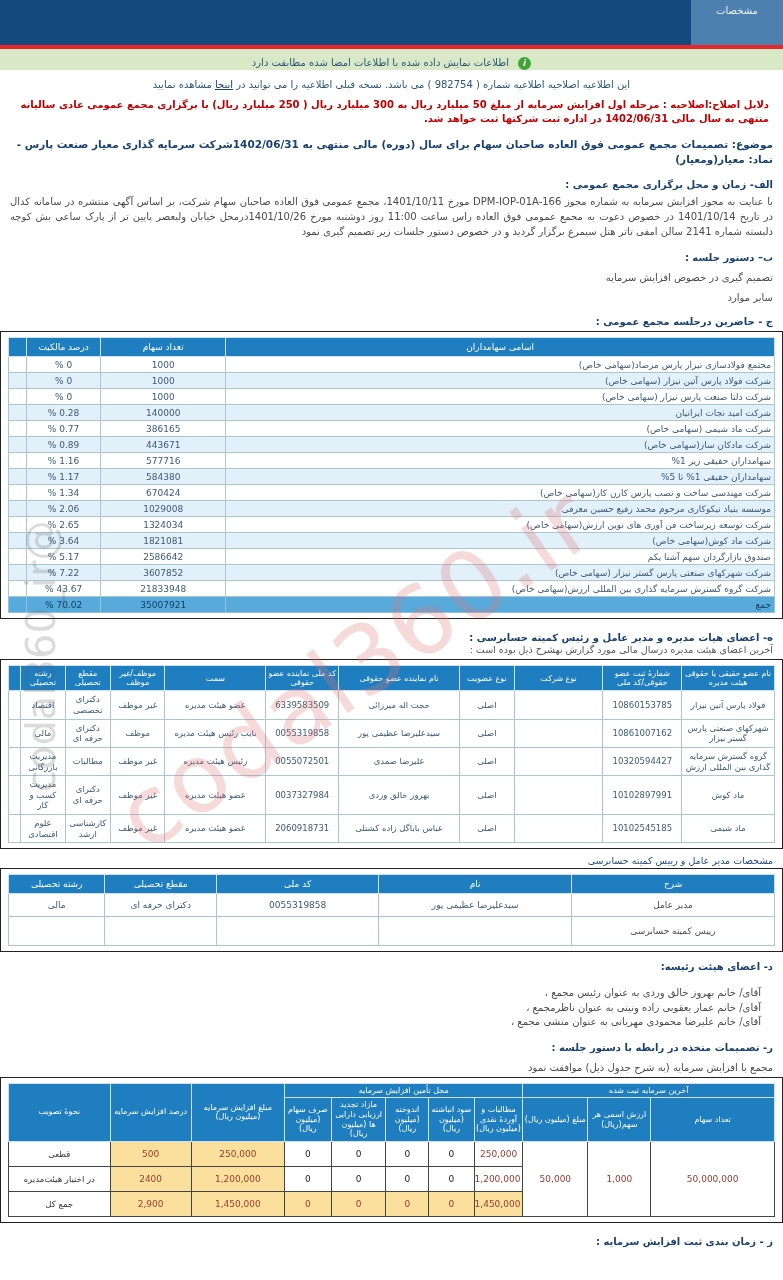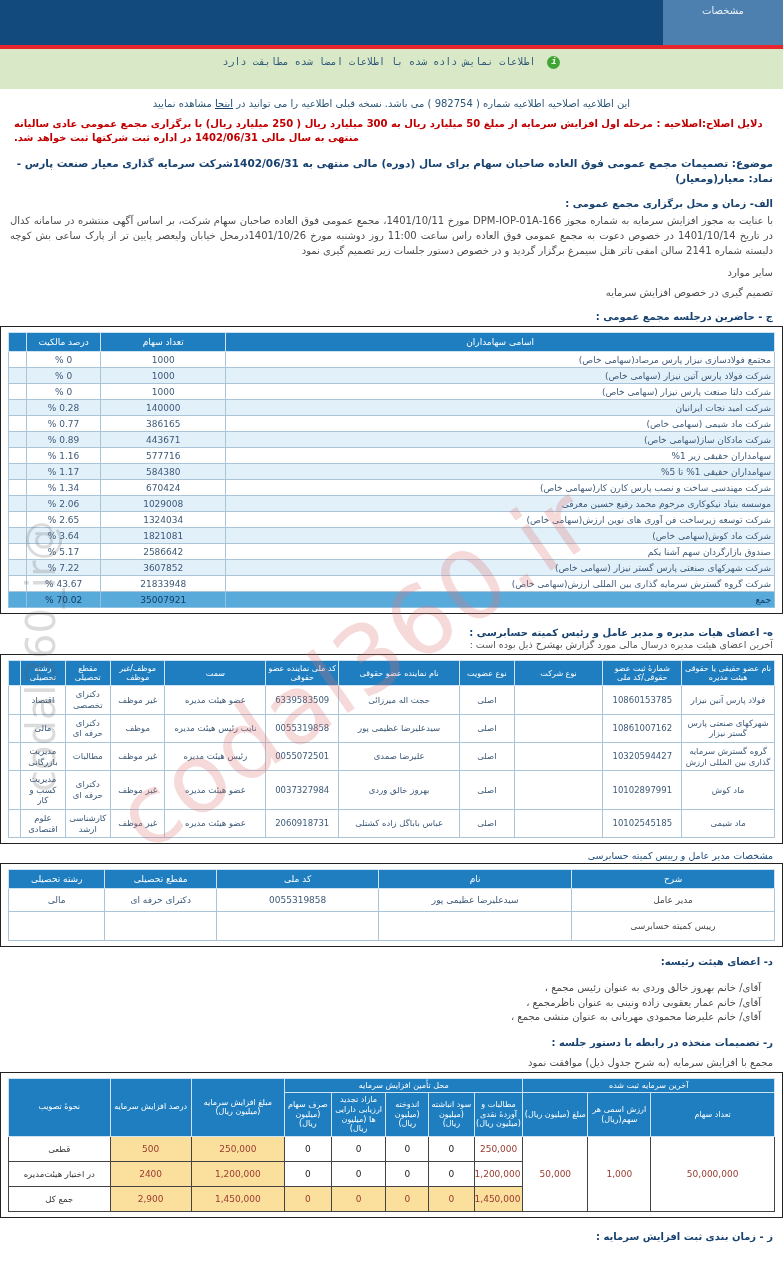--- a/index.html
+++ b/index.html
@@ -2,33 +2,33 @@
 <html lang="fa" dir="rtl"><head>
 <meta charset="utf-8">
 <style>
   html,body{margin:0;padding:0;}
   body{width:783px;height:1280px;overflow:hidden;background:#fff;
        font-family:"DejaVu Sans",sans-serif;direction:rtl;}
   .page{position:relative;width:783px;height:1280px;overflow:hidden;}
 
   
   .topbar{height:45px;background:#134a7d;position:relative;}
-  .tab{position:absolute;left:auto;right:0;top:0;width:120px;height:45px;
+  .tab{position:absolute;left:auto;right:0;top:0;width:92px;height:45px;
        background:#4d80ae;color:#eaf3fb;font-size:10px;text-align:center;
        padding-top:5px;box-sizing:border-box;cursor:pointer;}
   .redline{height:4px;background:#e8262c;}
-  .greenbar{height:40px;background:#d9e9c7;color:#2c5777;font-size:10px;
-            line-height:27px;text-align:center;font-family:Liberation Mono, monospace;}
+  .greenbar{height:21px;background:#d9e9c7;color:#2c5777;font-size:10px;
+            line-height:27px;text-align:center;}
   .info-icon{display:inline-block;width:13px;height:13px;line-height:13px;border-radius:50%;
              background:#3fa535;color:#fff;font-size:9px;font-weight:bold;text-align:center;
              vertical-align:middle;margin-left:6px;font-style:italic;}
 
   .center-line{margin-top:9px;text-align:center;font-size:10px;color:#2c5777;}
   .link{color:#17416f;text-decoration:underline;cursor:pointer;}
-  .reason{margin:8px 14px 0;text-align:left;font-size:10px;line-height:1.35;
+  .reason{margin:8px 14px 0;text-align:right;font-size:10px;line-height:1.35;
           color:#c00000;font-weight:bold;}
   .subject{margin:12px 10px 0;font-size:10.5px;font-weight:bold;color:#17416f;line-height:1.4;}
 
   .sec-title{margin:13px 10px 0;font-size:10px;font-weight:bold;color:#17416f;}
   .sec-sub{margin:1px 10px 0;font-size:9.5px;color:#555;}
   .para{margin:4px 10px 0;font-size:10px;color:#4a4a4a;line-height:1.5;text-align:justify;}
   .plain{margin:9px 10px 0;font-size:10px;color:#4a4a4a;}
   .list-item{margin:1px 22px 0;font-size:10px;color:#4a4a4a;line-height:1.35;}
 
   .tbox{border:1px solid #222;padding:5px 7px;margin-top:4px;background:#fff;}
@@ -84,22 +84,23 @@
     <span>این اطلاعیه اصلاحیه اطلاعیه شماره ( 982754 ) می باشد. نسخه قبلی اطلاعیه را می توانید در </span><a class="link">اینجا</a><span> مشاهده نمایید</span>
   </div>
 
   <div class="reason">دلایل اصلاح:اصلاحیه : مرحله اول افزایش سرمایه از مبلغ 50 میلیارد ریال به 300 میلیارد ریال ( 250 میلیارد ریال) با برگزاری مجمع عمومی عادی سالیانه منتهی به سال مالی 1402/06/31 در اداره ثبت شرکتها ثبت خواهد شد.</div>
 
   <div class="subject">موضوع: تصمیمات مجمع عمومی فوق العاده صاحبان سهام برای سال (دوره) مالی منتهی به 1402/06/31شرکت سرمایه گذاری معیار صنعت پارس - نماد: معیار(ومعیار)</div>
 
   <div class="sec-title">الف- زمان و محل برگزاری مجمع عمومی :</div>
   <div class="para">با عنایت به مجوز افزایش سرمایه به شماره مجوز DPM-IOP-01A-166 مورخ 1401/10/11، مجمع عمومی فوق العاده صاحبان سهام شرکت، بر اساس آگهی منتشره در سامانه کدال در تاریخ 1401/10/14 در خصوص دعوت به مجمع عمومی فوق العاده راس ساعت 11:00 روز دوشنبه مورخ 1401/10/26درمحل خیابان ولیعصر پایین تر از پارک ساعی بش کوچه دلبسته شماره 2141 سالن امفی تاتر هتل سیمرغ   برگزار گردید و در خصوص دستور جلسات زیر تصمیم گیری نمود</div>
 
+  <div class="sec-title">ب– دستور جلسه :</div>
+  <div class="plain">تصمیم گیری در خصوص افزایش سرمایه</div>
   <div class="plain">سایر موارد</div>
-  <div class="plain">تصمیم گیری در خصوص افزایش سرمایه</div>
 
   <div class="sec-title">ج - حاضرین درجلسه مجمع عمومی :</div>
   <div class="tbox">
     <table id="sh">
       <colgroup>
           <col style="width:548px">
           <col style="width:125px">
           <col style="width:74px">
           <col style="width:18px">
         </colgroup>

